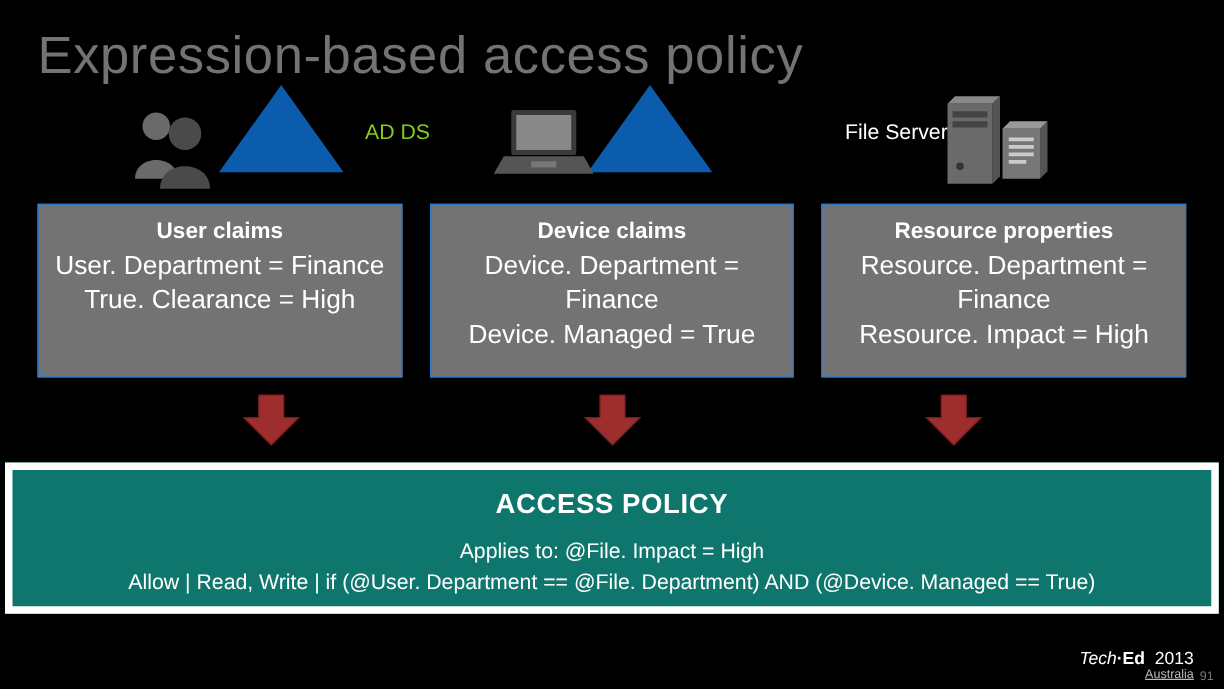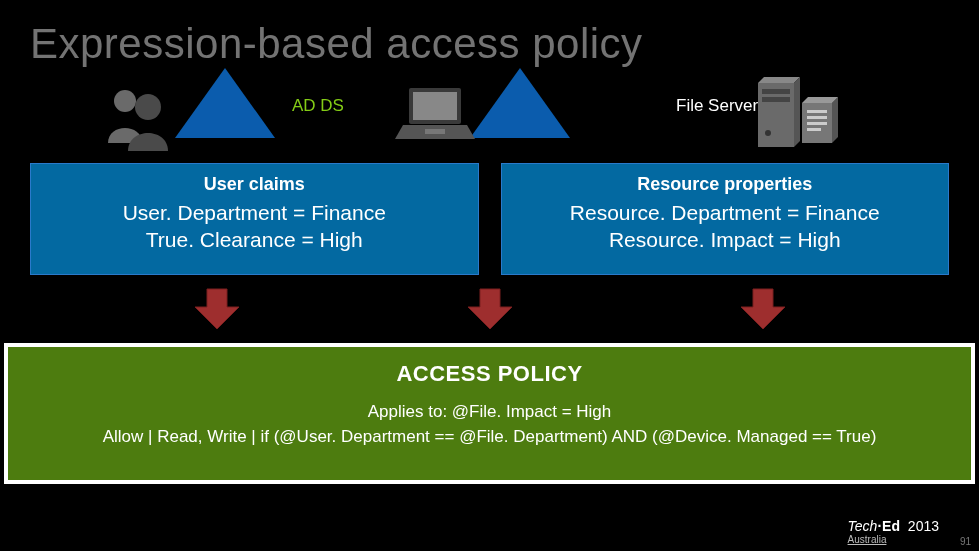--- a/index.html
+++ b/index.html
@@ -44,21 +44,21 @@
   .triangle2 { position: absolute; left: 470px; top: -10px; }
   .boxes-row {
     display: flex;
     justify-content: space-between;
     padding: 0 30px;
     margin-top: 5px;
     gap: 22px;
   }
   .claim-box {
     flex: 1;
-    background: #0369a1;
+    background: #737373;
     border: 1px solid #2a7acb;
     color: #fff;
     text-align: center;
     padding: 10px 6px 20px 6px;
     min-height: 100px;
   }
   .claim-box .hdr {
     font-weight: 700;
     font-size: 18px;
     margin-bottom: 4px;
@@ -72,24 +72,24 @@
     display: flex;
     justify-content: space-around;
     margin-top: 12px;
     padding: 0 80px;
   }
   .arrow-down {
     width: 48px;
     height: 44px;
   }
   .policy-box {
-    background: #4d7c0f;
-    border: 4px solid #ffffff;
+    background: #0f766e;
+    border: 6px solid #ffffff;
     margin: 12px 4px 0 4px;
-    padding: 14px 10px 30px 10px;
+    padding: 14px 10px 6px 10px;
     text-align: center;
   }
   .policy-box .hdr {
     font-weight: 700;
     font-size: 22px;
     color: #fff;
     margin-bottom: 12px;
     letter-spacing: 0.5px;
   }
   .policy-box .applies {
@@ -97,22 +97,23 @@
     color: #fff;
     line-height: 1.5;
   }
   .policy-box .allow {
     font-size: 17px;
     color: #fff;
     line-height: 1.5;
   }
   .brand {
     position: absolute;
-    right: 40px;
+    right: 24px;
     bottom: 6px;
+    text-align: right;
   }
   .brand .bline {
     font-size: 14px;
   }
   .brand .bline .t1 { font-weight: 300; font-style: italic; }
   .brand .bline .t2 { font-weight: 700; }
   .brand .bline .t3 { font-weight: 700; }
   .brand .bsub { font-size: 10px; color: #bbb; text-decoration: underline; }
   .pagenum {
     position: absolute;
@@ -180,20 +181,25 @@
   </svg>
 </div>
 
 <div class="boxes-row">
   <div class="claim-box">
     <div class="hdr">User claims</div>
     <div class="line">User. Department = Finance</div>
     <div class="line">True. Clearance = High</div>
   </div>
   <div class="claim-box">
+    <div class="hdr">Device claims</div>
+    <div class="line">Device. Department = Finance</div>
+    <div class="line">Device. Managed = True</div>
+  </div>
+  <div class="claim-box">
     <div class="hdr">Resource properties</div>
     <div class="line">Resource. Department = Finance</div>
     <div class="line">Resource. Impact = High</div>
   </div>
 </div>
 
 <div class="arrows-row">
   <svg class="arrow-down" viewBox="0 0 48 44">
     <polygon points="14,2 34,2 34,20 46,20 24,42 2,20 14,20" fill="#9e2e2e" stroke="#7a1f1f" stroke-width="1"></polygon>
   </svg>

